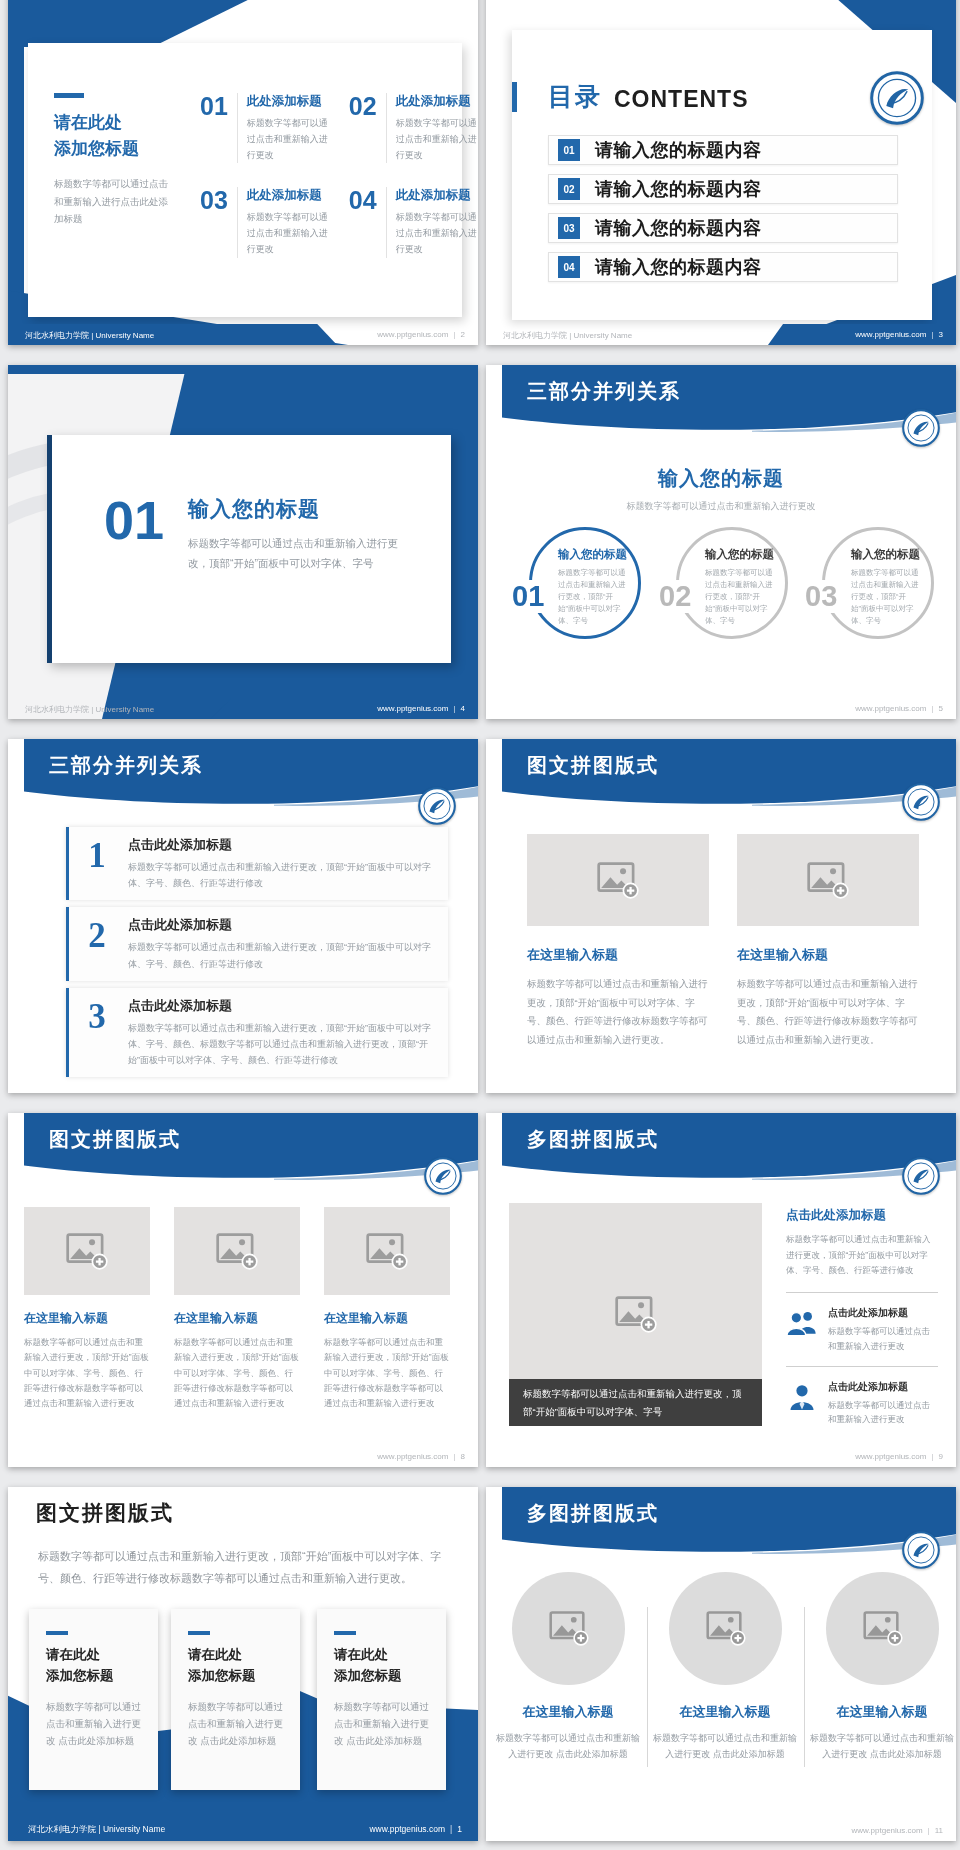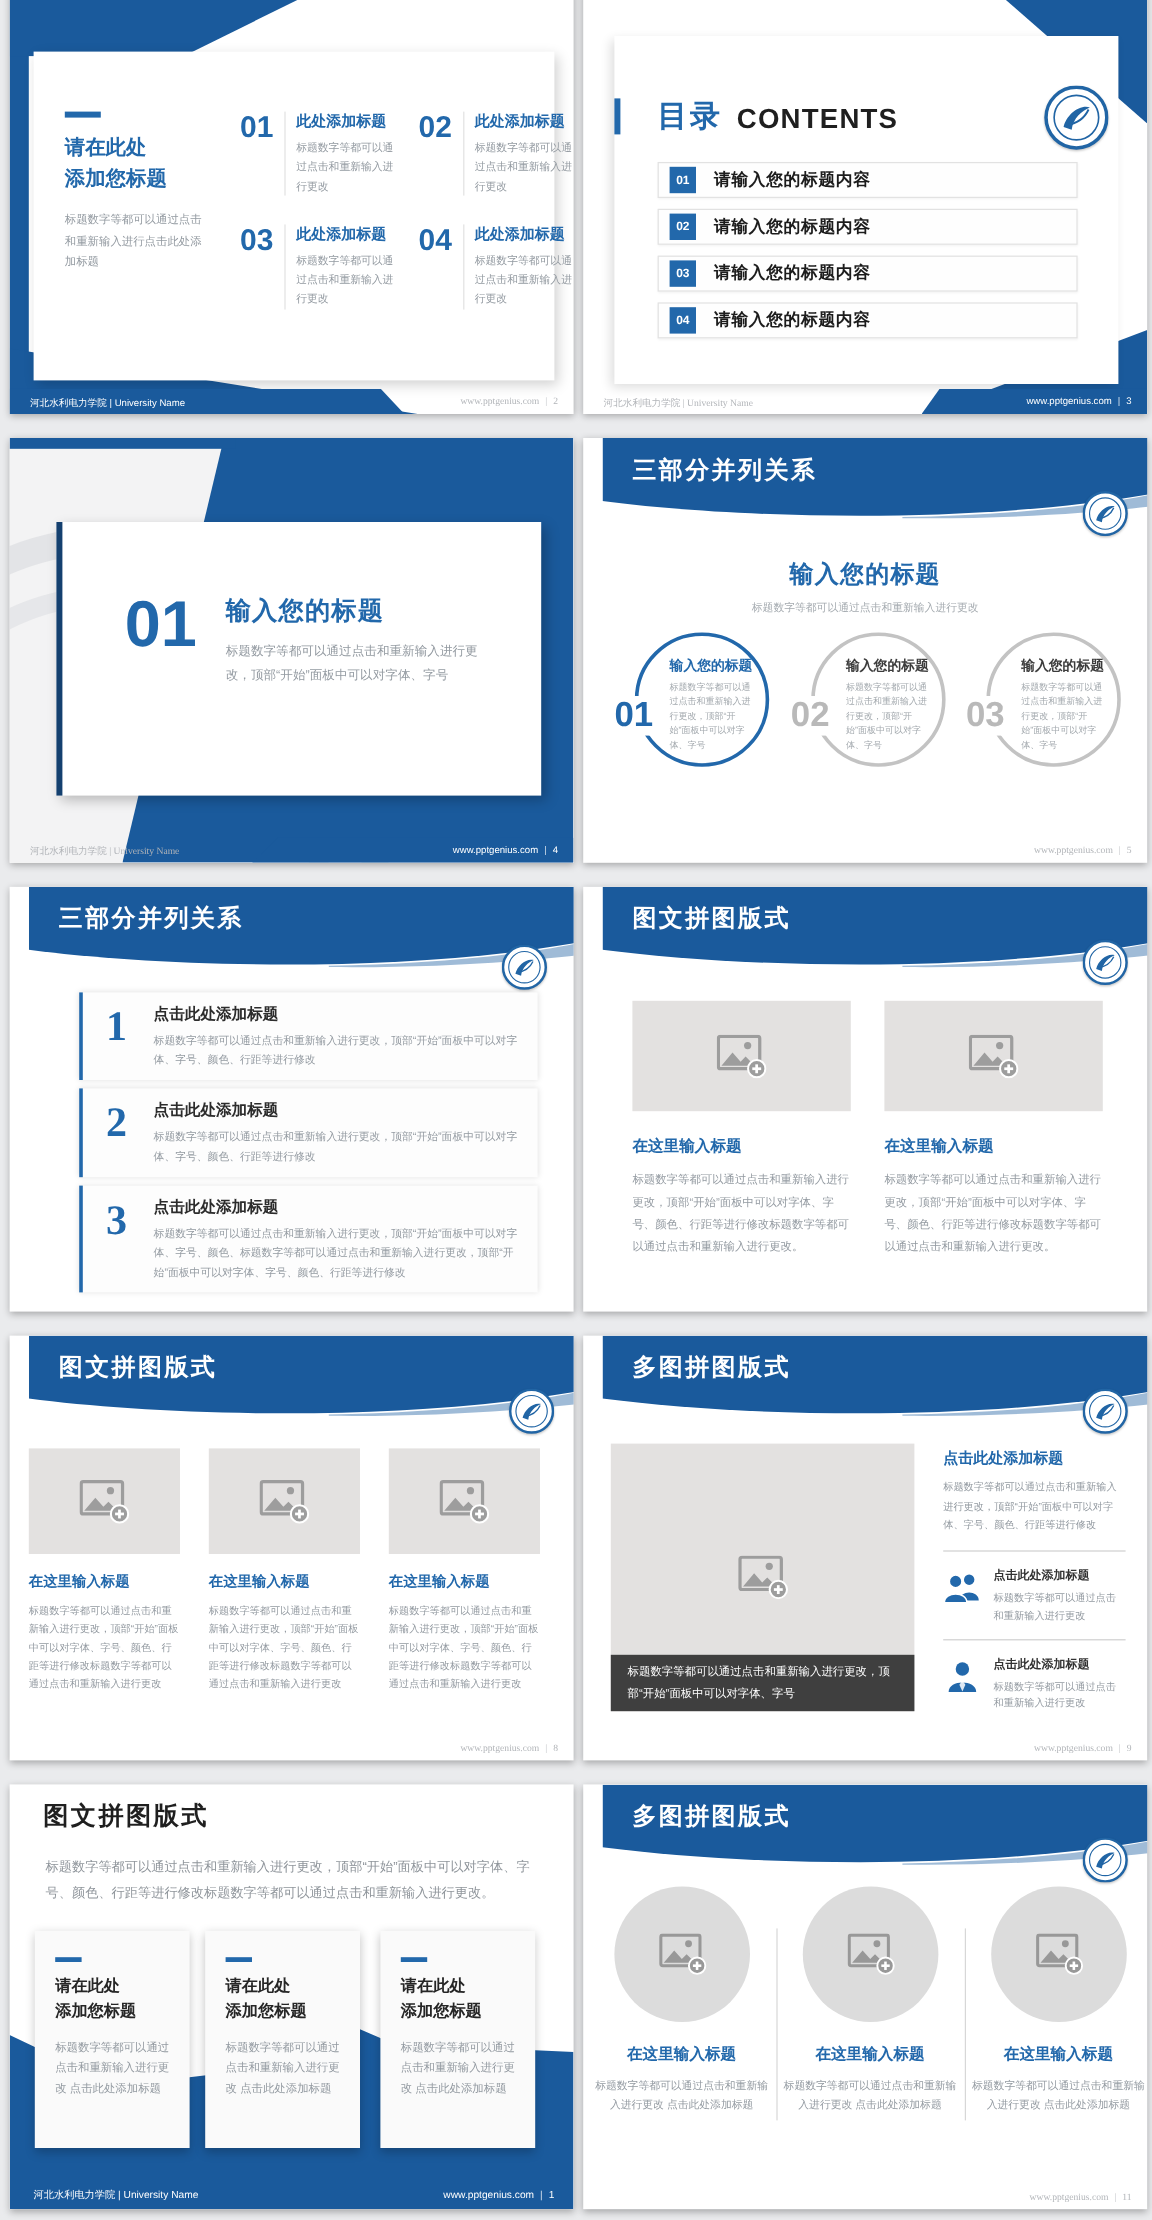--- a/index.html
+++ b/index.html
@@ -17,21 +17,21 @@
           box-shadow:0 2px 6px rgba(0,0,0,.30); overflow:hidden; }
 
   
   .sf{ position:absolute; left:0; right:0; bottom:0; height:21px; z-index:8; font-size:8px; }
   .sf .band-l{ position:absolute; left:0; top:0; bottom:0; width:70%; background:var(--blue);
                clip-path:polygon(0 0,94% 0,100% 100%,0 100%); }
   .sf .band-r{ position:absolute; right:0; top:0; bottom:0; background:var(--blue);
                clip-path:polygon(8% 0,100% 0,100% 100%,0 100%); }
   .sf .t-l{ position:absolute; left:17px; top:6px; white-space:nowrap; }
   .sf .t-r{ position:absolute; right:13px; top:6px; white-space:nowrap; }
-  .c-white{ color:#fff; } .c-gray{ color:var(--lgray);font-family:Liberation Serif, serif; }
+  .c-white{ color:#fff; } .c-gray{ color:var(--lgray); }
   .sep{ margin:0 5px; opacity:.8; }
 
   
   .hdr{ position:absolute; top:0; left:16px; width:100%; height:72px; z-index:3; }
   .hdr svg{ display:block; width:100%; height:100%; }
   .hdr-title{ position:absolute; left:25px; top:13px; color:#fff; font-weight:bold;
               font-size:20px; letter-spacing:2px; z-index:4; }
   .logo{ position:absolute; z-index:5; right:16px; top:44px; width:38px; height:38px; }
   .logo svg{ width:100%; height:100%; filter:drop-shadow(0 1px 1px rgba(0,0,0,.25)); }
 
@@ -67,21 +67,21 @@
   .s3-card{ position:absolute; left:26px; top:39px; width:420px; height:290px; background:#fff;
             box-shadow:-3px 3px 9px rgba(0,0,0,.14); z-index:2; padding:50px 34px 0 36px; }
   .s3-titlerow{ display:flex; align-items:flex-end; margin-bottom:22px; position:relative; }
   .s3-vbar{ position:absolute; left:-36px; top:2px; width:5px; height:30px; background:var(--blue2); }
   .s3-cn{ font-size:25px; font-weight:bold; color:var(--blue2); letter-spacing:2px; }
   .s3-en{ font-size:23px; font-weight:bold; color:#1f1f1f; margin-left:12px; letter-spacing:1px; }
   .s3-item{ height:30px; border:1px solid #e2e2e2; background:#fefefe; box-shadow:0 1px 2px rgba(0,0,0,.05);
             display:flex; align-items:center; padding-left:9px; margin-bottom:9px; }
   .s3-chip{ width:22px; height:22px; background:var(--blue2); color:#fff; font-size:10px; font-weight:bold;
             display:flex; align-items:center; justify-content:center; flex:none; }
-  .s3-item span{ margin-left:15px; font-size:14px; font-weight:bold; color:#1c1c1c; letter-spacing:.5px; }
+  .s3-item span{ margin-left:15px; font-size:18px; font-weight:bold; color:#1c1c1c; letter-spacing:.5px; }
   .s3-logo{ right:32px; top:80px; width:54px; height:54px; }
 
   
   .s4-base{ position:absolute; inset:0; background:#f3f3f4; }
   .s4-curve{ position:absolute; border-radius:50%; border:22px solid rgba(208,211,215,.45); }
   .s4-c1{ left:-150px; bottom:-190px; width:470px; height:470px; }
   .s4-c2{ left:-110px; bottom:-150px; width:380px; height:380px; border-width:16px; border-color:rgba(218,220,224,.5); }
   .s4-blue-main{ position:absolute; inset:0; background:var(--blue);
                  clip-path:polygon(38% 0,100% 0,100% 100%,20% 100%); }
   .s4-blue-top{ position:absolute; left:0; top:0; width:40%; height:9px; background:var(--blue); }

